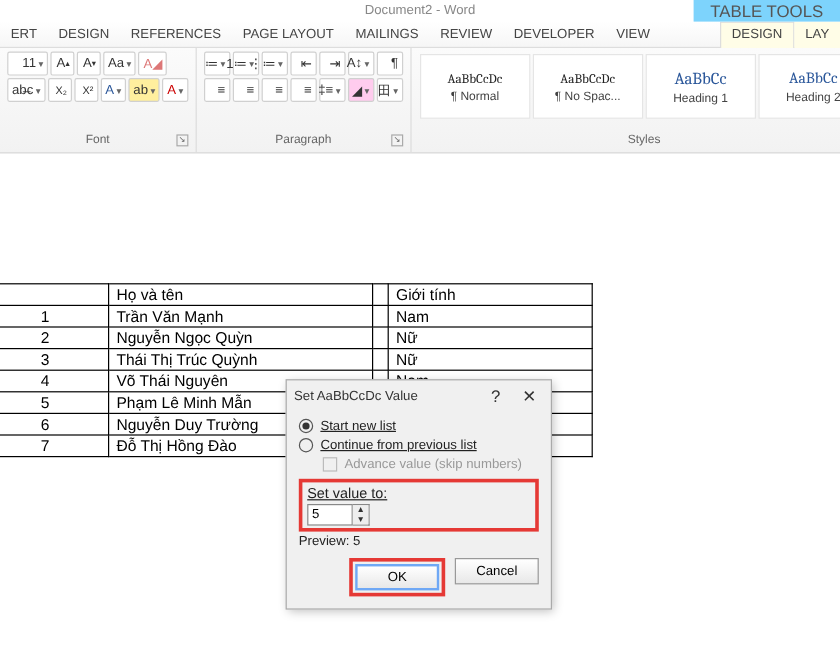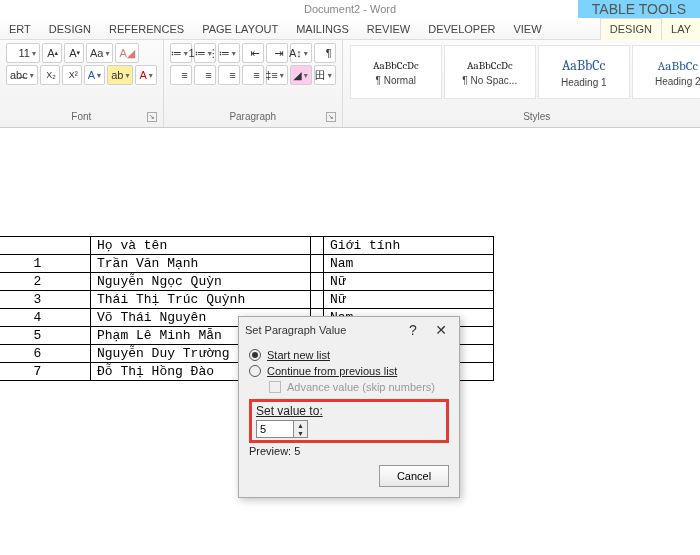--- a/index.html
+++ b/index.html
@@ -19,21 +19,21 @@
 .ctl.drop::after{content:"▾";font-size:8px;color:#666;margin-left:2px}
 .ctl.sup{font-size:9px}
 .para-area{display:flex;flex-direction:column;gap:2px}
 .pbtn{width:22px;height:20px}
 .styles-area{display:flex}
 .style-card{width:92px;height:54px;border:1px solid #e5e5e5;background:#fff;margin:2px 1px;display:flex;flex-direction:column;align-items:center;justify-content:center;font-size:10px;color:#2b579a}
 .style-card .sample{font-family:Cambria,serif;color:#222}
 .style-card .name{font-size:10px;color:#444;margin-top:3px}
 .doc-area{position:absolute;left:0;top:128px;right:0;bottom:0;background:#fff}
 table.datatbl{position:absolute;left:-16px;top:108px;border-collapse:collapse}
-table.datatbl td,table.datatbl th{border:1px solid #000;padding:1px 6px;font-family:Liberation Mono, monospace;font-size:13px;color:#000;background:#fff;vertical-align:middle}
+table.datatbl td,table.datatbl th{border:1px solid #000;padding:1px 6px;font-family:Liberation Sans, sans-serif;font-size:13px;color:#000;background:#fff;vertical-align:middle}
 table.datatbl th{font-weight:normal;text-align:left}
 table.datatbl td.n{text-align:center;width:106px}
 table.datatbl td.name{width:220px}
 table.datatbl td.g{width:170px}
 .dialog{position:absolute;left:238px;top:188px;width:222px;background:#f0f0f0;border:1px solid #aaa;box-shadow:2px 2px 8px rgba(0,0,0,.25)}
 .dlg-title{height:26px;display:flex;align-items:center;justify-content:space-between;padding:0 6px;font-size:11px;color:#333}
 .dlg-title .x{width:24px;text-align:center;font-size:14px}
 .dlg-body{padding:4px 10px 10px}
 .radio-row{display:flex;align-items:center;gap:6px;font-size:11px;color:#222;padding:2px 0}
 .radio{width:12px;height:12px;border:1px solid #555;border-radius:50%;display:flex;align-items:center;justify-content:center}
@@ -193,21 +193,21 @@
           <td class="n">7</td>
           <td class="name">Đỗ Thị Hồng Đào</td>
           <td></td>
           <td class="g">Nữ</td>
         </tr>
   </tbody>
     </table>
 
   <div class="dialog">
     <div class="dlg-title">
-      <span>Set Paragraph Value</span>
+      <span>Set AaBbCcDc Value</span>
       <div style="display:flex;gap:4px">
         <span class="x">?</span>
         <span class="x">✕</span>
       </div>
     </div>
     <div class="dlg-body">
       <div class="radio-row">
         <span class="radio sel"></span>
         <span style="text-decoration:underline">Start new list</span>
       </div>
@@ -224,17 +224,20 @@
         <div class="spin">
           <input value="5" style="">
           <div class="arrows">
               <div>▲</div>
               <div>▼</div>
             </div>
         </div>
       </div>
       <div class="preview">Preview: 5</div>
       <div class="dlg-btns">
+        <div class="okwrap">
+          <button>OK</button>
+        </div>
         <button>Cancel</button>
       </div>
     </div>
   </div>
 </div>
 
 </body></html>

